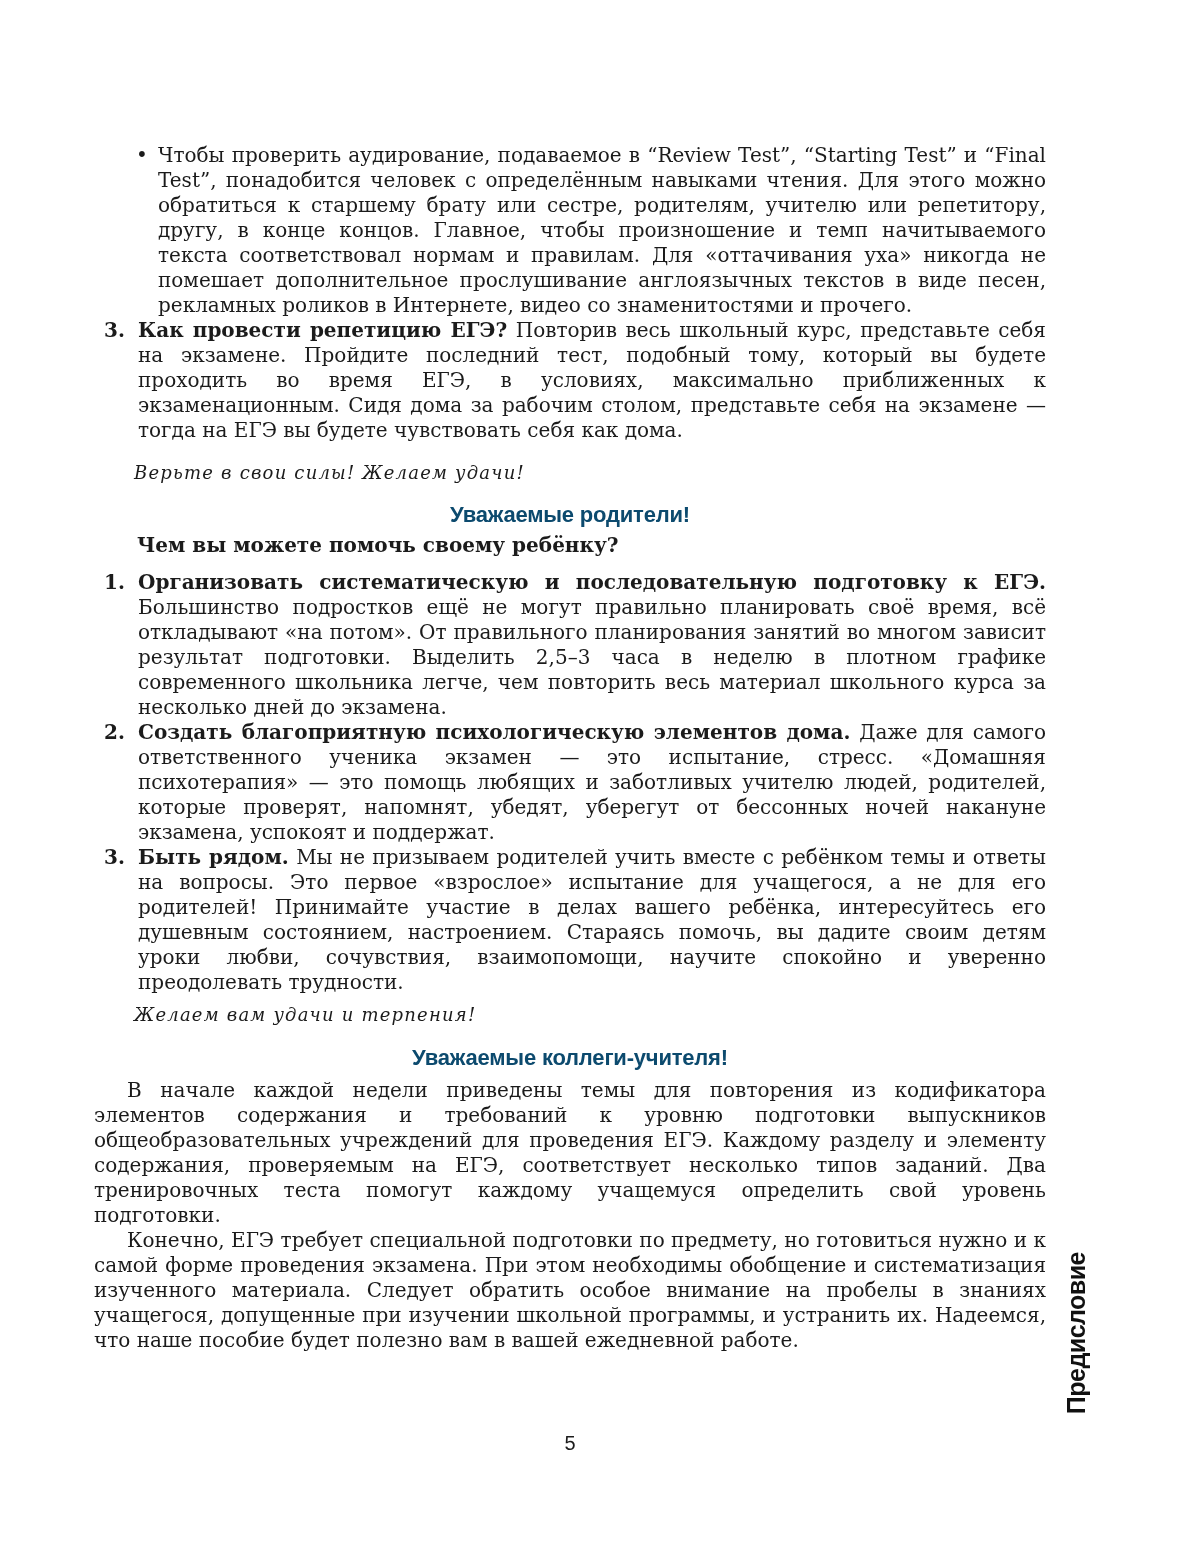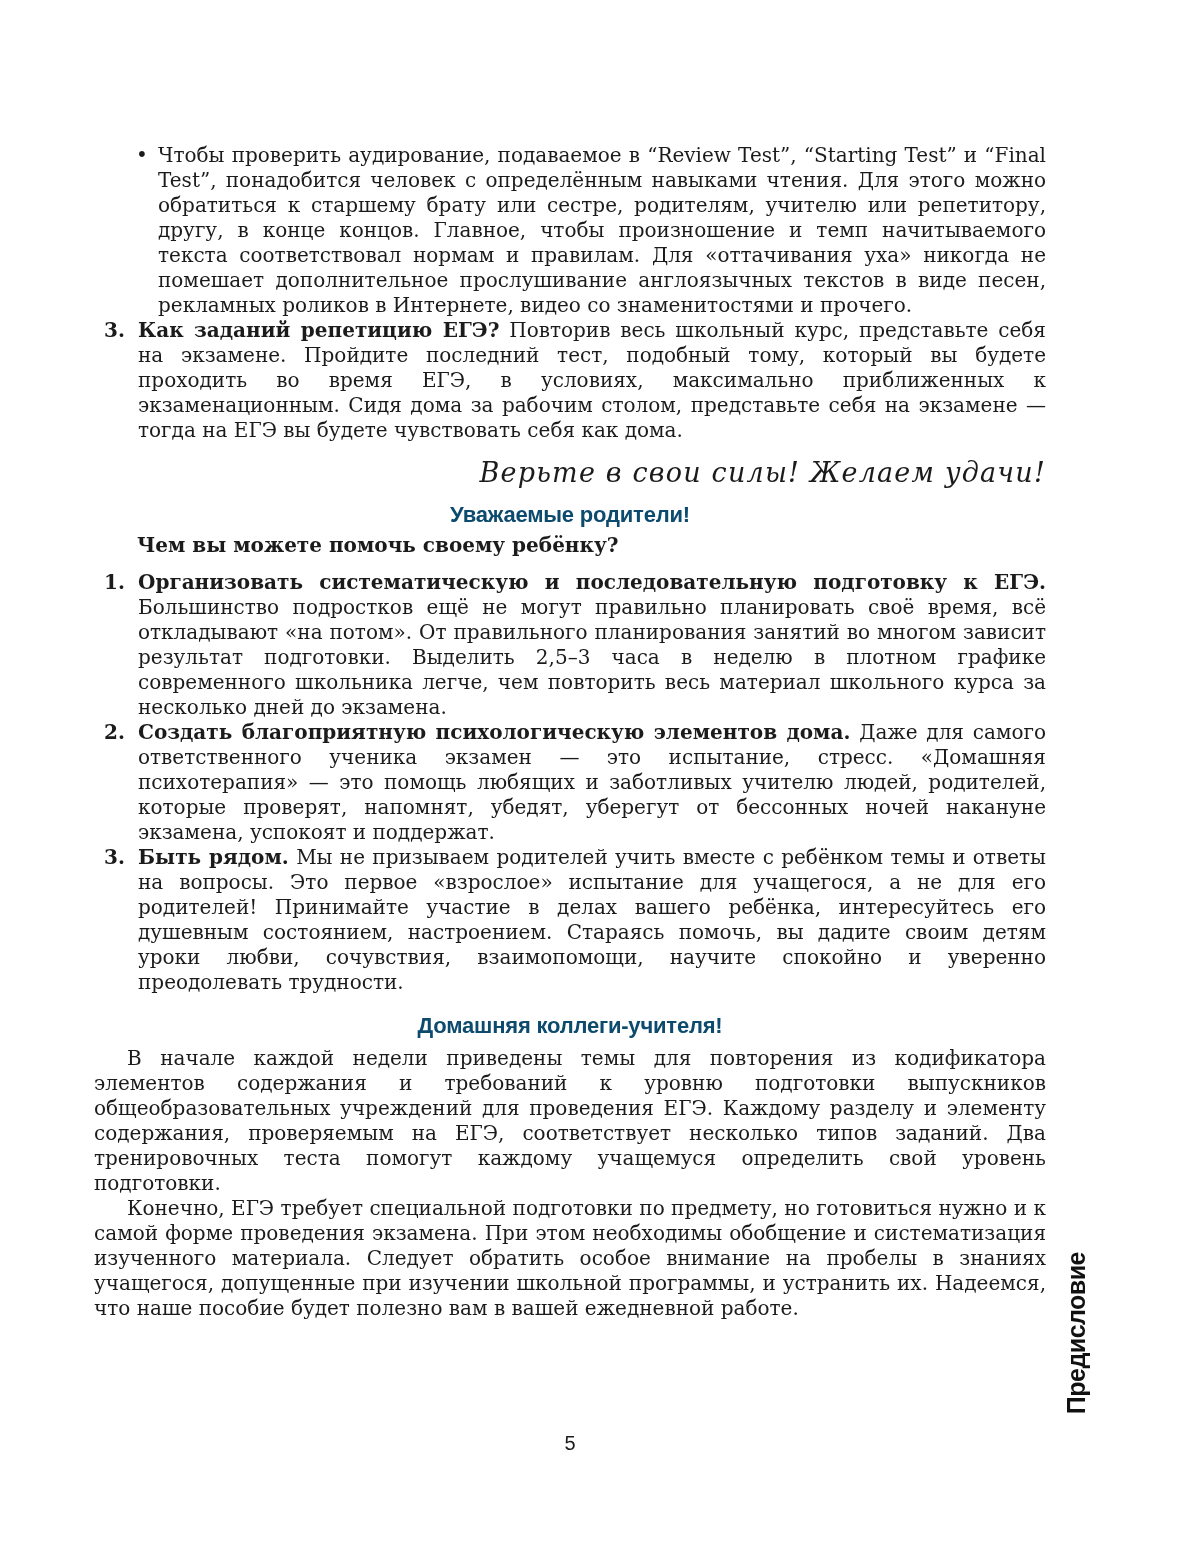--- a/index.html
+++ b/index.html
@@ -19,23 +19,23 @@
     font-size: 20px;
     line-height: 25px;
   }
   .li { position: relative; text-align: justify; }
   .li-bullet { padding-left: 64px; }
   .li-bullet > .marker { position: absolute; left: 42px; top: 0; }
   .li-num { padding-left: 44px; }
   .li-num > .marker { position: absolute; left: 10px; top: 0; font-weight: bold; }
   .lead { font-weight: bold; }
   .closing {
-    text-align: right;
+    text-align: left;
     font-style: italic;
-    font-size: 27px;
+    font-size: 18px;
     letter-spacing: 1.2px;
     padding-left: 40px;
   }
   .students-closing { margin-top: 17px; }
   .heading-sans {
     font-family: "Liberation Sans", sans-serif;
     font-weight: bold;
     font-size: 22px;
     text-align: center;
     letter-spacing: -0.2px;
@@ -76,21 +76,21 @@
 
 <div class="content">
 
   <div>
     <div class="li li-bullet">
       <span class="marker">•</span>
       <p>Чтобы проверить аудирование, подаваемое в “Review Test”, “Starting Test” и “Final Test”, понадобится человек с определённым навыками чтения. Для этого можно обратиться к старшему брату или сестре, родителям, учителю или репетитору, другу, в конце концов. Главное, чтобы произношение и темп начитываемого текста соответствовал нормам и правилам. Для «оттачивания уха» никогда не помешает дополнительное прослушивание англоязычных текстов в виде песен, рекламных роликов в Интернете, видео со знаменитостями и прочего.</p>
     </div>
     <div class="li li-num">
       <span class="marker">3.</span>
-      <p><b class="lead">Как заданий репетицию ЕГЭ?</b> <span>Повторив весь школьный курс, представьте себя на экзамене. Пройдите последний тест, подобный тому, который вы будете проходить во время ЕГЭ, в условиях, максимально приближенных к экзаменационным. Сидя дома за рабочим столом, представьте себя на экзамене — тогда на ЕГЭ вы будете чувствовать себя как дома.</span></p>
+      <p><b class="lead">Как провести репетицию ЕГЭ?</b> <span>Повторив весь школьный курс, представьте себя на экзамене. Пройдите последний тест, подобный тому, который вы будете проходить во время ЕГЭ, в условиях, максимально приближенных к экзаменационным. Сидя дома за рабочим столом, представьте себя на экзамене — тогда на ЕГЭ вы будете чувствовать себя как дома.</span></p>
     </div>
   </div>
 
   <p class="closing students-closing">Верьте в свои силы! Желаем удачи!</p>
 
   <h2 class="heading-sans parents-heading">Уважаемые родители!</h2>
   <p class="parents-subheading">Чем вы можете помочь своему ребёнку?</p>
 
   <div>
     <div class="li li-num">
@@ -100,22 +100,23 @@
     <div class="li li-num">
       <span class="marker">2.</span>
       <p><b class="lead">Создать благоприятную психологическую элементов дома.</b> <span>Даже для самого ответственного ученика экзамен — это испытание, стресс. «Домашняя психотерапия» — это помощь любящих и заботливых учителю людей, родителей, которые проверят, напомнят, убедят, уберегут от бессонных ночей накануне экзамена, успокоят и поддержат.</span></p>
     </div>
     <div class="li li-num">
       <span class="marker">3.</span>
       <p><b class="lead">Быть рядом.</b> <span>Мы не призываем родителей учить вместе с ребёнком темы и ответы на вопросы. Это первое «взрослое» испытание для учащегося, а не для его родителей! Принимайте участие в делах вашего ребёнка, интересуйтесь его душевным состоянием, настроением. Стараясь помочь, вы дадите своим детям уроки любви, сочувствия, взаимопомощи, научите спокойно и уверенно преодолевать трудности.</span></p>
     </div>
   </div>
 
+  <p class="closing parents-closing">Желаем вам удачи и терпения!</p>
 
-  <h2 class="heading-sans teachers-heading">Домашняя коллеги-учителя!</h2>
+  <h2 class="heading-sans teachers-heading">Уважаемые коллеги-учителя!</h2>
   <p class="para">В начале каждой недели приведены темы для повторения из кодификатора элементов содержания и требований к уровню подготовки выпускников общеобразовательных учреждений для проведения ЕГЭ. Каждому разделу и элементу содержания, проверяемым на ЕГЭ, соответствует несколько типов заданий. Два тренировочных теста помогут каждому учащемуся определить свой уровень подготовки.</p>
   <p class="para">Конечно, ЕГЭ требует специальной подготовки по предмету, но готовиться нужно и к самой форме проведения экзамена. При этом необходимы обобщение и систематизация изученного материала. Следует обратить особое внимание на пробелы в знаниях учащегося, допущенные при изучении школьной программы, и устранить их. Надеемся, что наше пособие будет полезно вам в вашей ежедневной работе.</p>
 
 
 </div>
 
 <div class="side-label">Предисловие</div>
 
 <div class="page-number">5</div>
 

